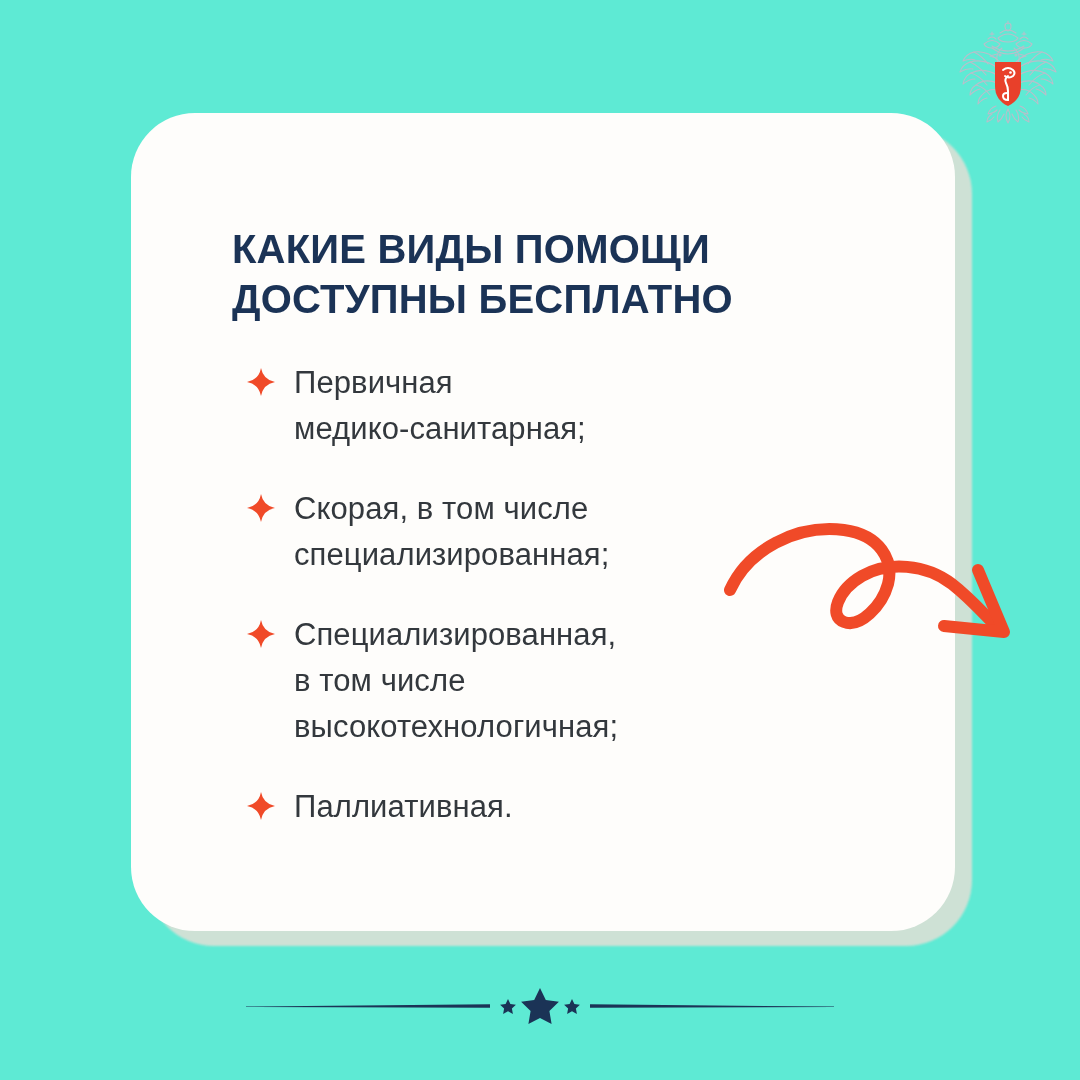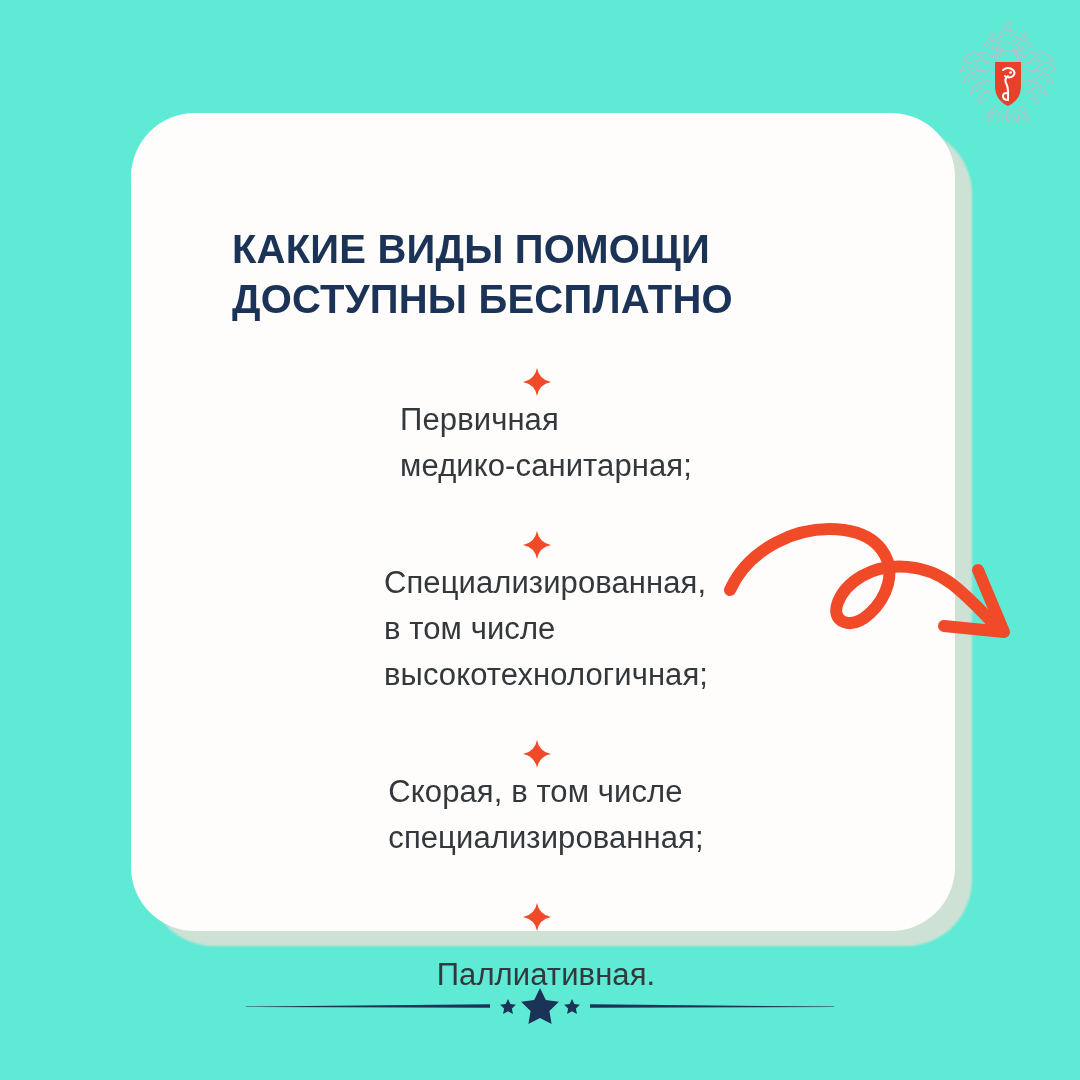--- a/index.html
+++ b/index.html
@@ -72,25 +72,24 @@
   
   .list {
     position: absolute;
     left: 246px;
     top: 360px;
     width: 600px;
   }
   .item {
     position: relative;
     display: flex;
-    align-items: center;
+    align-items: flex-start;
     margin-bottom: 34px;
-    flex-direction: column;
-  }
-  .item:last-child { margin-bottom: 0; gap: 20px; }
+  }
+  .item:last-child { margin-bottom: 0; }
 
   .bullet {
     flex: 0 0 auto;
     width: 30px;
     height: 30px;
     margin-top: 7px;
     margin-right: 18px;
   }
   .bullet svg { display: block; width: 30px; height: 30px; }
 
@@ -213,33 +212,33 @@
       <span class="item-text">Первичная
 медико-санитарная;</span>
     </li>
 
     <li class="item">
       <span class="bullet">
         <svg viewBox="0 0 30 30" xmlns="http://www.w3.org/2000/svg">
           <path d="M15 1 Q17.2 12.8 29 15 Q17.2 17.2 15 29 Q12.8 17.2 1 15 Q12.8 12.8 15 1 Z" fill="#f04a28"></path>
         </svg>
       </span>
+      <span class="item-text">Скорая, в том числе
+специализированная;</span>
+    </li>
+
+    <li class="item">
+      <span class="bullet">
+        <svg viewBox="0 0 30 30" xmlns="http://www.w3.org/2000/svg">
+          <path d="M15 1 Q17.2 12.8 29 15 Q17.2 17.2 15 29 Q12.8 17.2 1 15 Q12.8 12.8 15 1 Z" fill="#f04a28"></path>
+        </svg>
+      </span>
       <span class="item-text">Специализированная,
 в том числе
 высокотехнологичная;</span>
-    </li>
-
-    <li class="item">
-      <span class="bullet">
-        <svg viewBox="0 0 30 30" xmlns="http://www.w3.org/2000/svg">
-          <path d="M15 1 Q17.2 12.8 29 15 Q17.2 17.2 15 29 Q12.8 17.2 1 15 Q12.8 12.8 15 1 Z" fill="#f04a28"></path>
-        </svg>
-      </span>
-      <span class="item-text">Скорая, в том числе
-специализированная;</span>
     </li>
 
     <li class="item">
       <span class="bullet">
         <svg viewBox="0 0 30 30" xmlns="http://www.w3.org/2000/svg">
           <path d="M15 1 Q17.2 12.8 29 15 Q17.2 17.2 15 29 Q12.8 17.2 1 15 Q12.8 12.8 15 1 Z" fill="#f04a28"></path>
         </svg>
       </span>
       <span class="item-text">Паллиативная.</span>
     </li>

